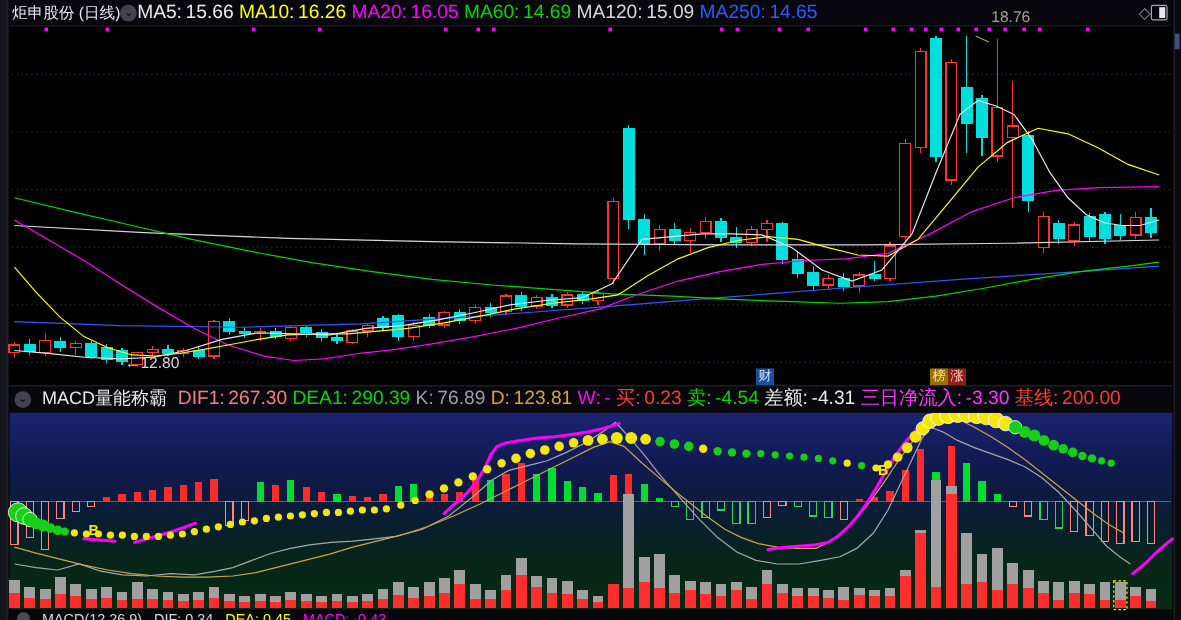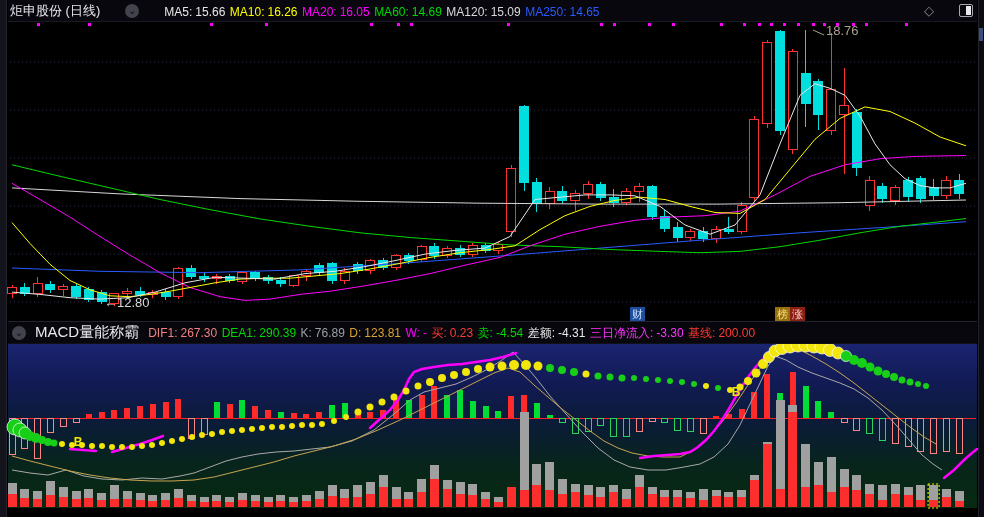--- a/index.html
+++ b/index.html
@@ -2,24 +2,24 @@
 <html><head>
 <meta charset="utf-8">
 <style>
   html,body{margin:0;padding:0;background:#000;width:984px;height:517px;overflow:hidden;}
   *{box-sizing:border-box;}
   body{font-family:"Liberation Sans","DejaVu Sans",sans-serif;}
   .app{position:absolute;top:0;left:0;width:984px;height:517px;background:#000;}
   .edge-left{position:absolute;left:0;top:0;width:7px;height:517px;background:#14141d;border-right:1px solid #23232e;}
   .edge-right{position:absolute;left:978px;top:0;width:6px;height:517px;background:#0b0b12;border-left:1px solid #23232e;}
   .scroll-thumb{position:absolute;left:979px;top:28px;width:4px;height:13px;background:#3d4f7d;}
-  .hdr{position:absolute;left:8px;top:0;width:969px;height:22px;background:#07070d;border-bottom:1px solid #191924;display:flex;align-items:center;gap:25px;padding:0 4px 0 2px;white-space:nowrap;}
+  .hdr{position:absolute;left:8px;top:0;width:969px;height:22px;background:#07070d;border-bottom:1px solid #191924;display:flex;align-items:center;gap:0;padding:0 4px 0 2px;white-space:nowrap;}
   .hdr .title{color:#e6e6ec;font-size:13px;}
   .circle-btn{width:14px;height:14px;border-radius:50%;background:#43434d;color:#0c0c12;font-size:10px;line-height:13px;text-align:center;flex:0 0 auto;cursor:pointer;}
-  .kv{font-size:12px;}
+  .kv{font-size:16px;}
   .kv .v{margin-left:3px;}
   .hdr-spacer{flex:1;}
   .icon-diamond{color:#8f8f9a;font-size:13px;cursor:pointer;}
   .icon-layout{width:14px;height:13px;border:1px solid #a7a7b2;border-radius:2px;position:relative;cursor:pointer;}
   .icon-layout .half{position:absolute;right:1px;top:1px;bottom:1px;width:5px;background:#e8e8ee;}
   .sub-hdr{position:absolute;left:8px;top:321px;width:969px;height:23px;background:#07070d;border-top:1px solid #23232e;border-bottom:1px solid #101018;display:flex;align-items:center;gap:9px;padding:0 4px;white-space:nowrap;}
   .sub-hdr .ind-name{color:#e8e8ee;font-size:15px;}
   .badge{position:absolute;top:307px;height:15px;padding:0 2px;font-size:11px;line-height:15px;cursor:pointer;}
   .anno{position:absolute;font-size:13px;white-space:nowrap;}
   .bottom-bar{position:absolute;left:8px;top:509px;width:969px;height:8px;background:#07070d;overflow:hidden;}
@@ -570,28 +570,37 @@
       <circle cx="894" cy="377" r="4" fill="#17cf17" stroke="none" stroke-width="0"></circle>
       <circle cx="902" cy="380" r="3.5" fill="#17cf17" stroke="none" stroke-width="0"></circle>
       <circle cx="910" cy="382" r="3.5" fill="#17cf17" stroke="none" stroke-width="0"></circle>
       <circle cx="918" cy="384" r="3" fill="#17cf17" stroke="none" stroke-width="0"></circle>
       <circle cx="926" cy="386" r="3" fill="#17cf17" stroke="none" stroke-width="0"></circle>
       <text x="78" y="446" fill="#f2e60a" font-size="12" font-weight="bold" text-anchor="middle" font-family="Liberation Sans, sans-serif">B</text>
       <text x="736" y="396" fill="#f2e60a" font-size="12" font-weight="bold" text-anchor="middle" font-family="Liberation Sans, sans-serif">B</text>
     </svg>
 
   <div class="anno" id="anno-low" style="left: 104px; top: 295px; color: rgb(216, 216, 216);">←12.80</div>
-  <div class="anno" id="anno-high" style="left: 826px; top: 23px; color: rgb(168, 160, 144);">18.76</div>
+  <div class="anno" id="anno-high" style="left: 826px; top: 6px; color: rgb(168, 160, 144);">18.76</div>
 
   <div id="badges">
       <div class="badge" style="left: 630px; background: rgb(30, 79, 158); color: rgb(207, 228, 255);">财</div>
       <div class="badge" style="left: 775px; background: rgb(150, 112, 14); color: rgb(255, 224, 130);">榜</div>
       <div class="badge" style="left: 790px; background: rgb(140, 31, 20); color: rgb(255, 201, 192);">涨</div>
     </div>
 
   <div class="sub-hdr">
     <span class="circle-btn">⌄</span>
     <span class="ind-name">MACD量能称霸</span>
     <span id="macd-items"><span class="kv" style="color: rgb(242, 128, 128);"><span class="l">DIF1:</span><span class="v">267.30</span></span> <span class="kv" style="color: rgb(0, 216, 0);"><span class="l">DEA1:</span><span class="v">290.39</span></span> <span class="kv" style="color: rgb(154, 160, 166);"><span class="l">K:</span><span class="v">76.89</span></span> <span class="kv" style="color: rgb(217, 162, 50);"><span class="l">D:</span><span class="v">123.81</span></span> <span class="kv" style="color: rgb(255, 0, 255);"><span class="l">W:</span><span class="v">-</span></span> <span class="kv" style="color: rgb(255, 59, 48);"><span class="l">买:</span><span class="v">0.23</span></span> <span class="kv" style="color: rgb(0, 216, 0);"><span class="l">卖:</span><span class="v">-4.54</span></span> <span class="kv" style="color: rgb(232, 232, 232);"><span class="l">差额:</span><span class="v">-4.31</span></span> <span class="kv" style="color: rgb(255, 51, 255);"><span class="l">三日净流入:</span><span class="v">-3.30</span></span> <span class="kv" style="color: rgb(255, 59, 48);"><span class="l">基线:</span><span class="v">200.00</span></span> </span>
   </div>
 
+  <div class="bottom-bar">
+    <div class="bottom-inner" id="bottom-items">
+      <span class="mini-circle"></span>
+    <span style="color: rgb(216, 216, 216);">MACD(12,26,9)</span>
+        <span style="color: rgb(216, 216, 216);">DIF: 0.34</span>
+        <span style="color: rgb(255, 255, 0);">DEA: 0.45</span>
+        <span style="color: rgb(255, 0, 255);">MACD: -0.43</span>
+      </div>
+  </div>
 
 </div>
 
 </body></html>

